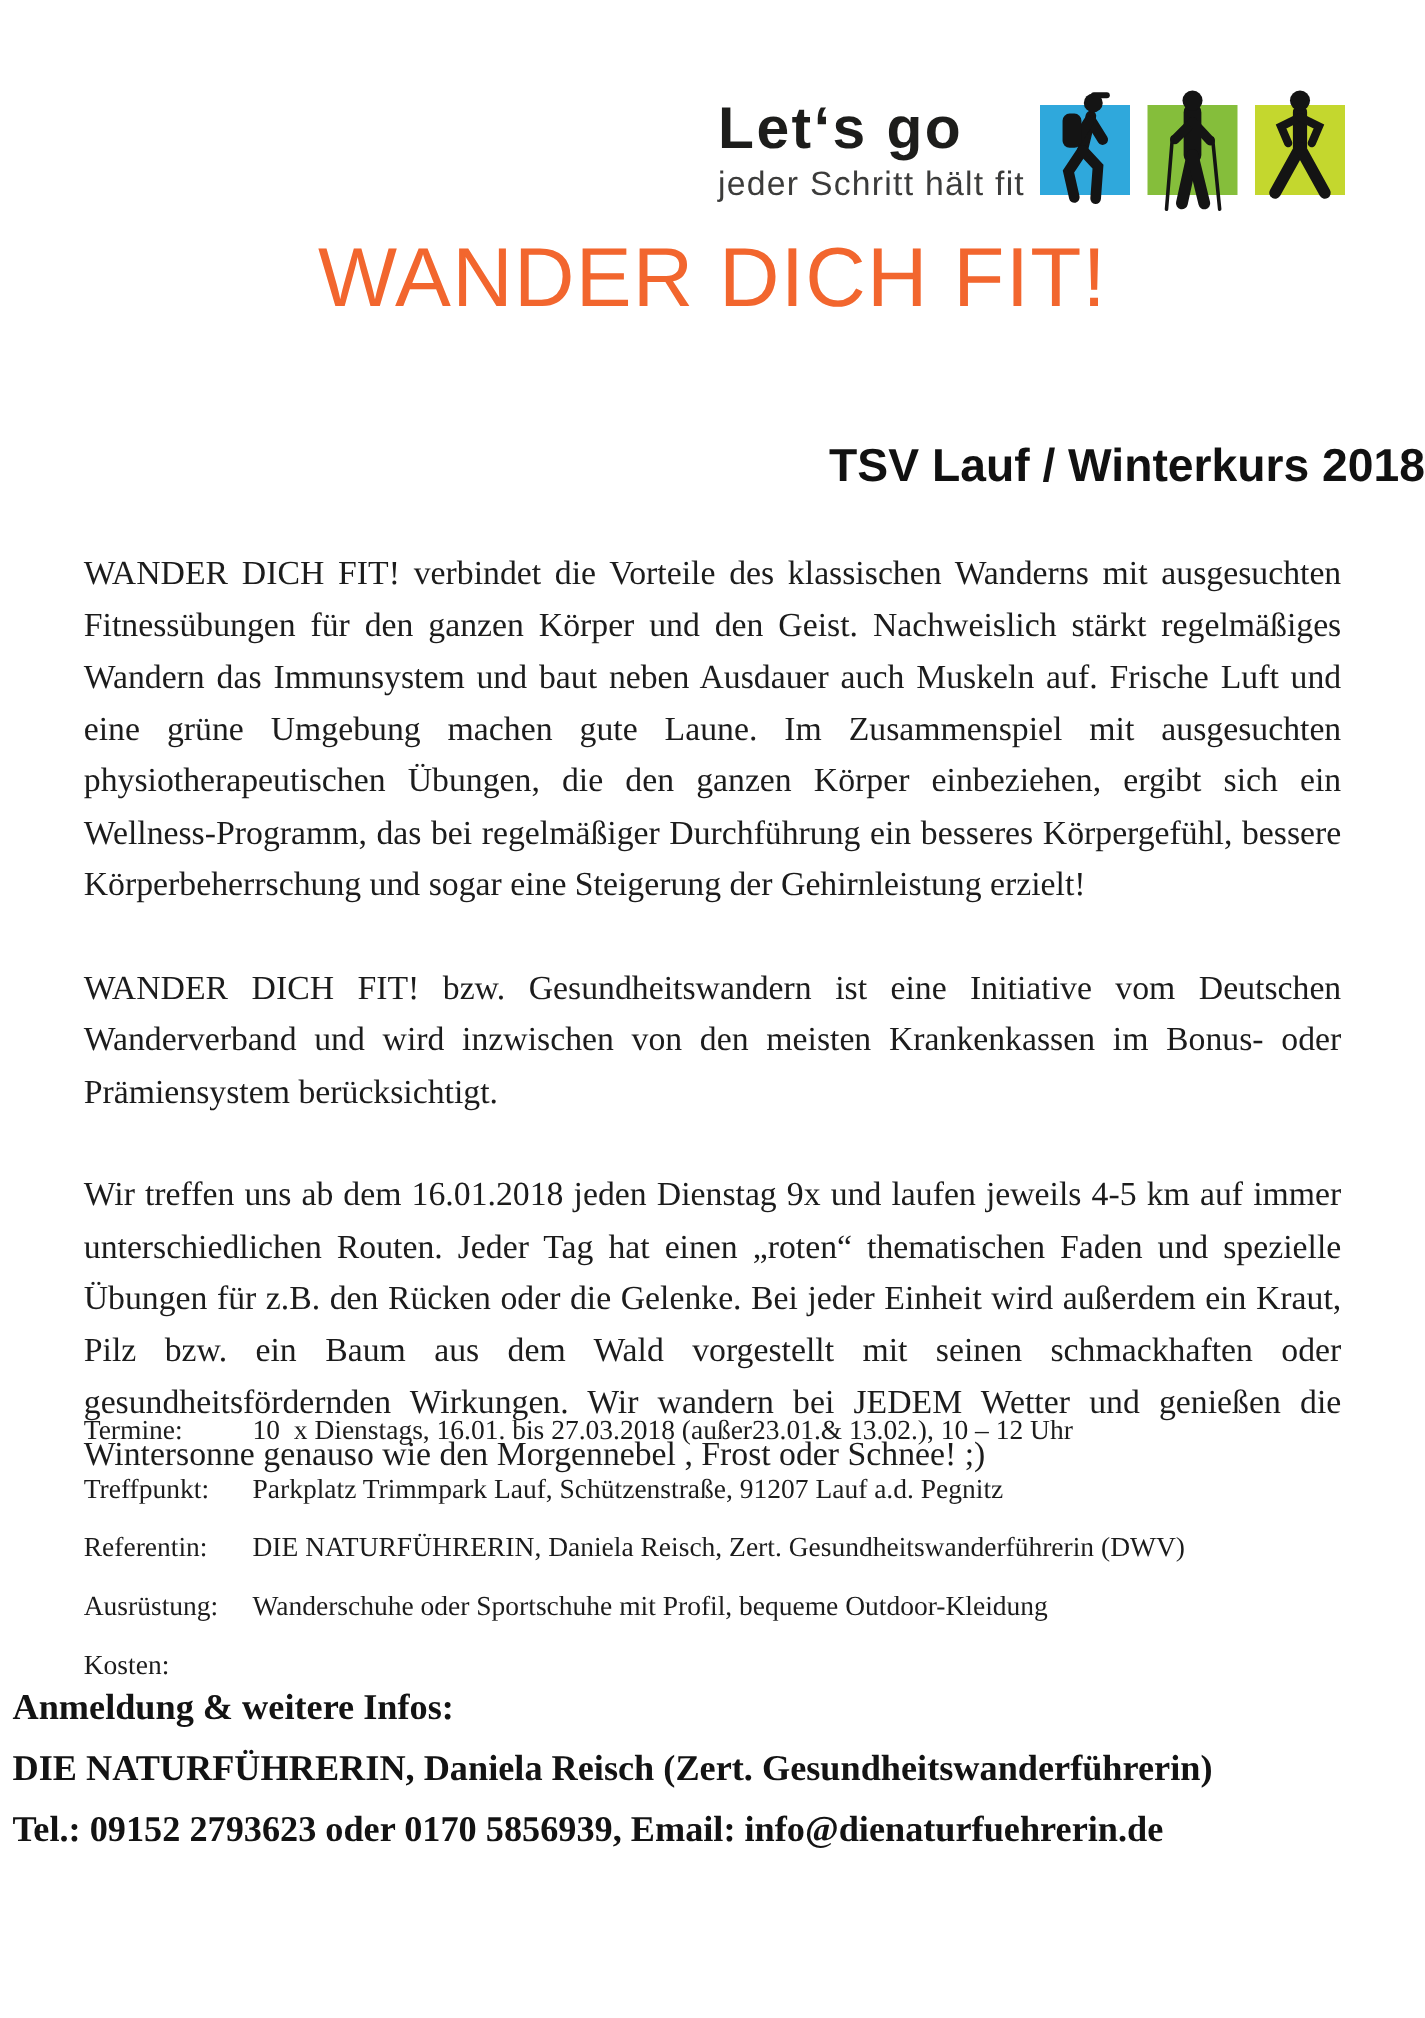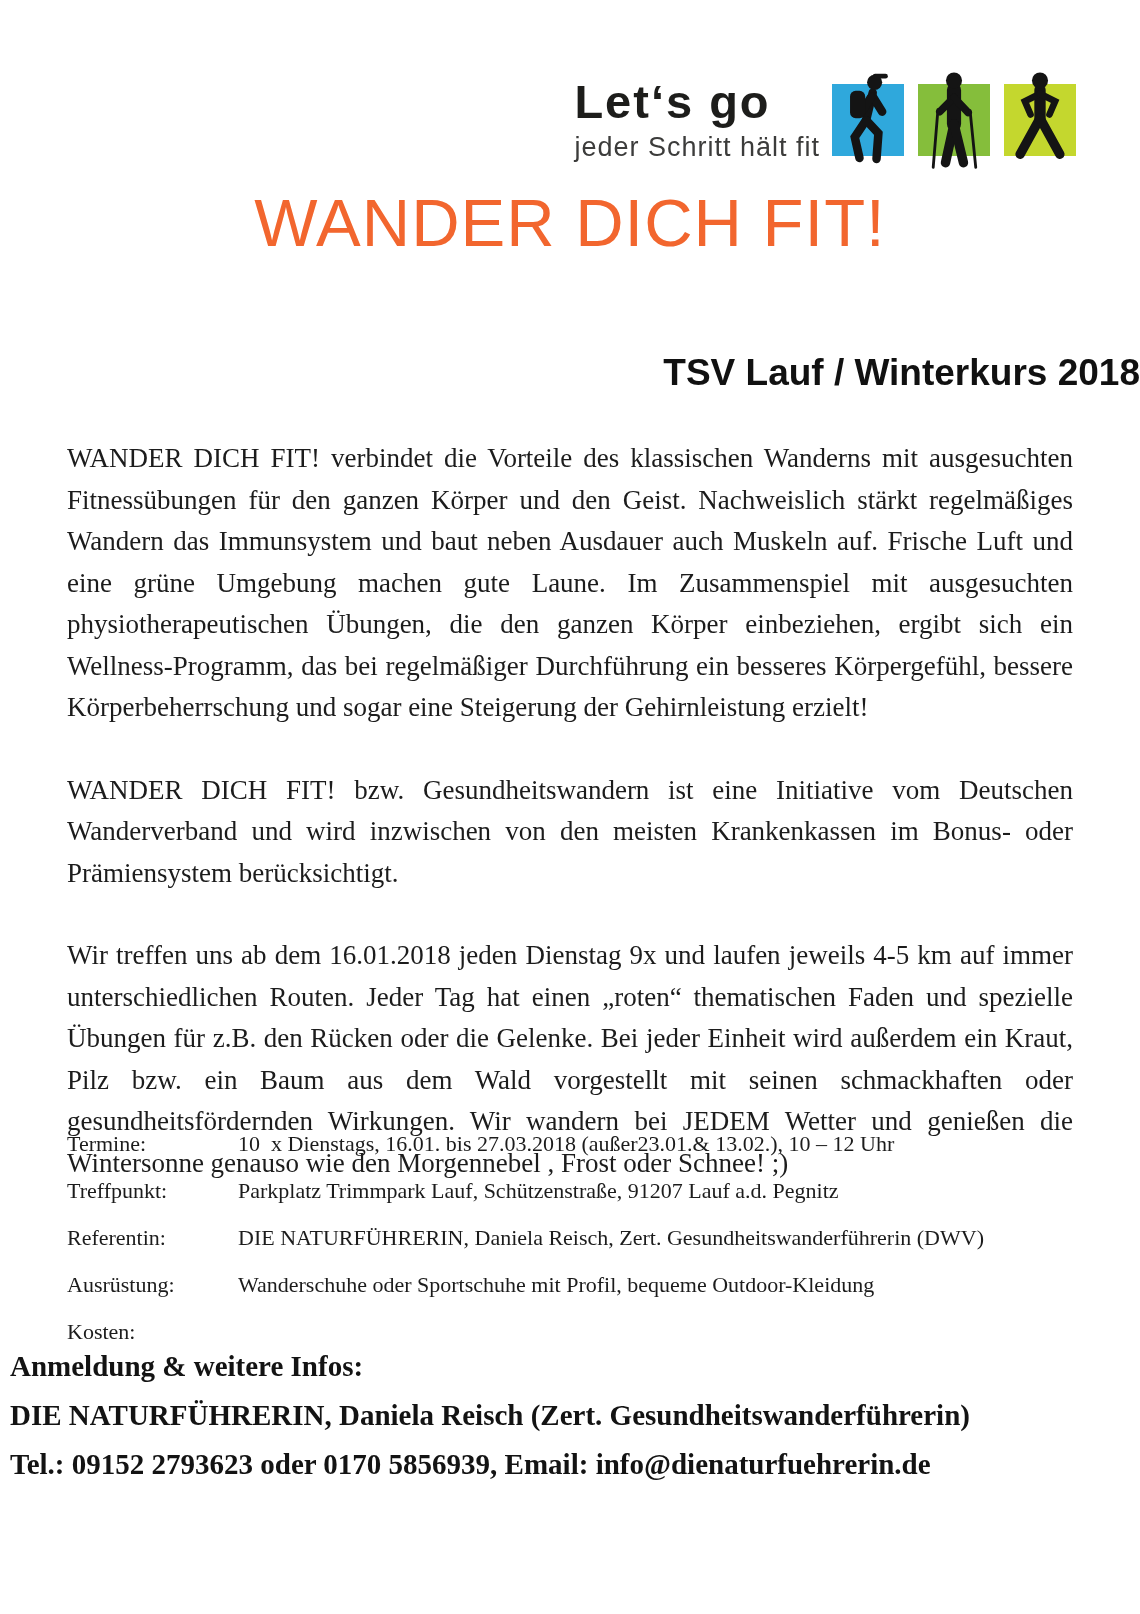--- a/index.html
+++ b/index.html
@@ -115,21 +115,20 @@
   .detail-row {
     display: flex;
     line-height: 47px;
     white-space: pre-wrap;
   }
   .detail-label {
     flex: 0 0 135px;
   }
   .detail-value {
     flex: 1 1 auto;
-    margin-left: 36px;
   }
 
   
   .footer {
     position: absolute;
     top: 1342px;
     left: 0;
     width: 100%;
     text-align: left;
     font-weight: 700;

